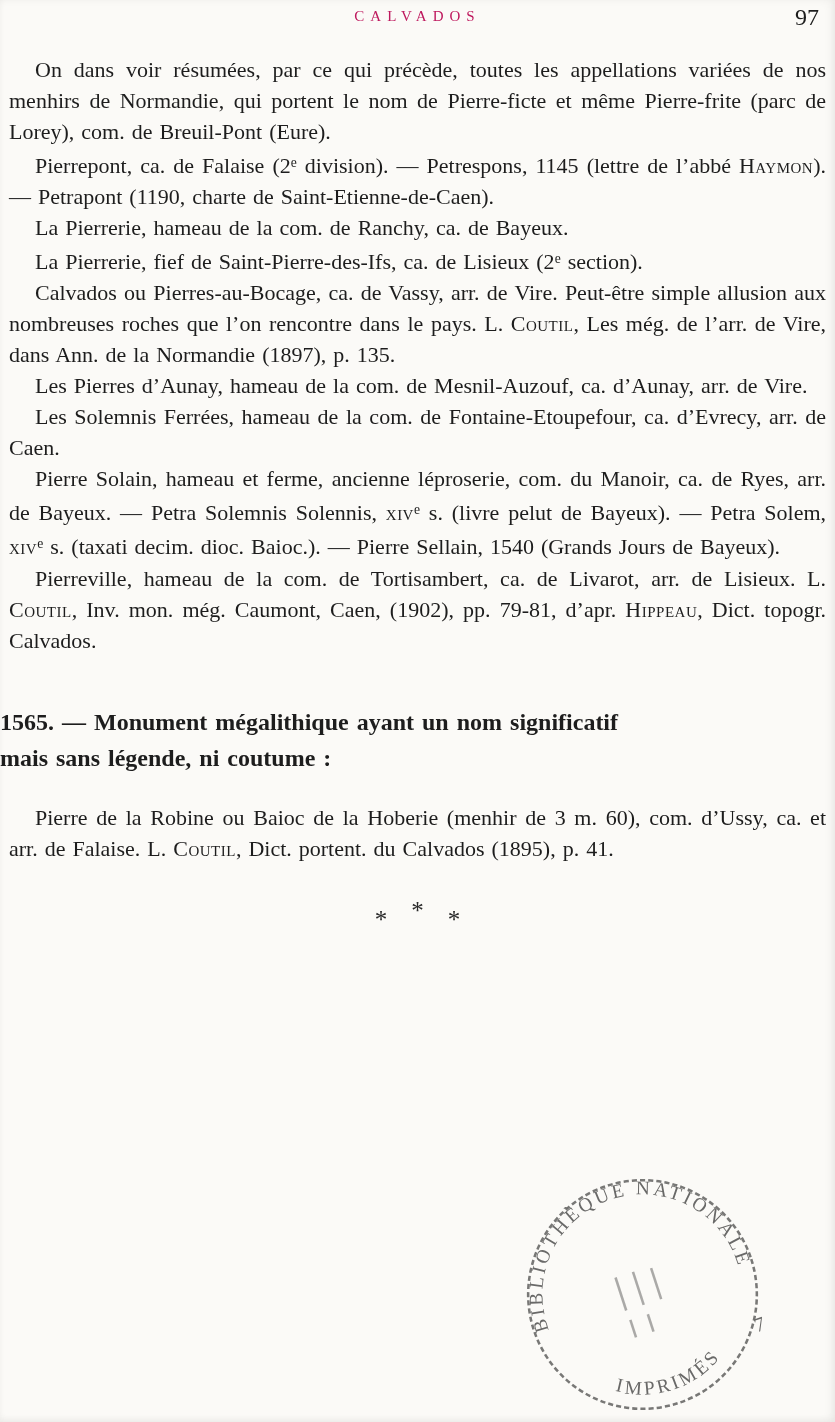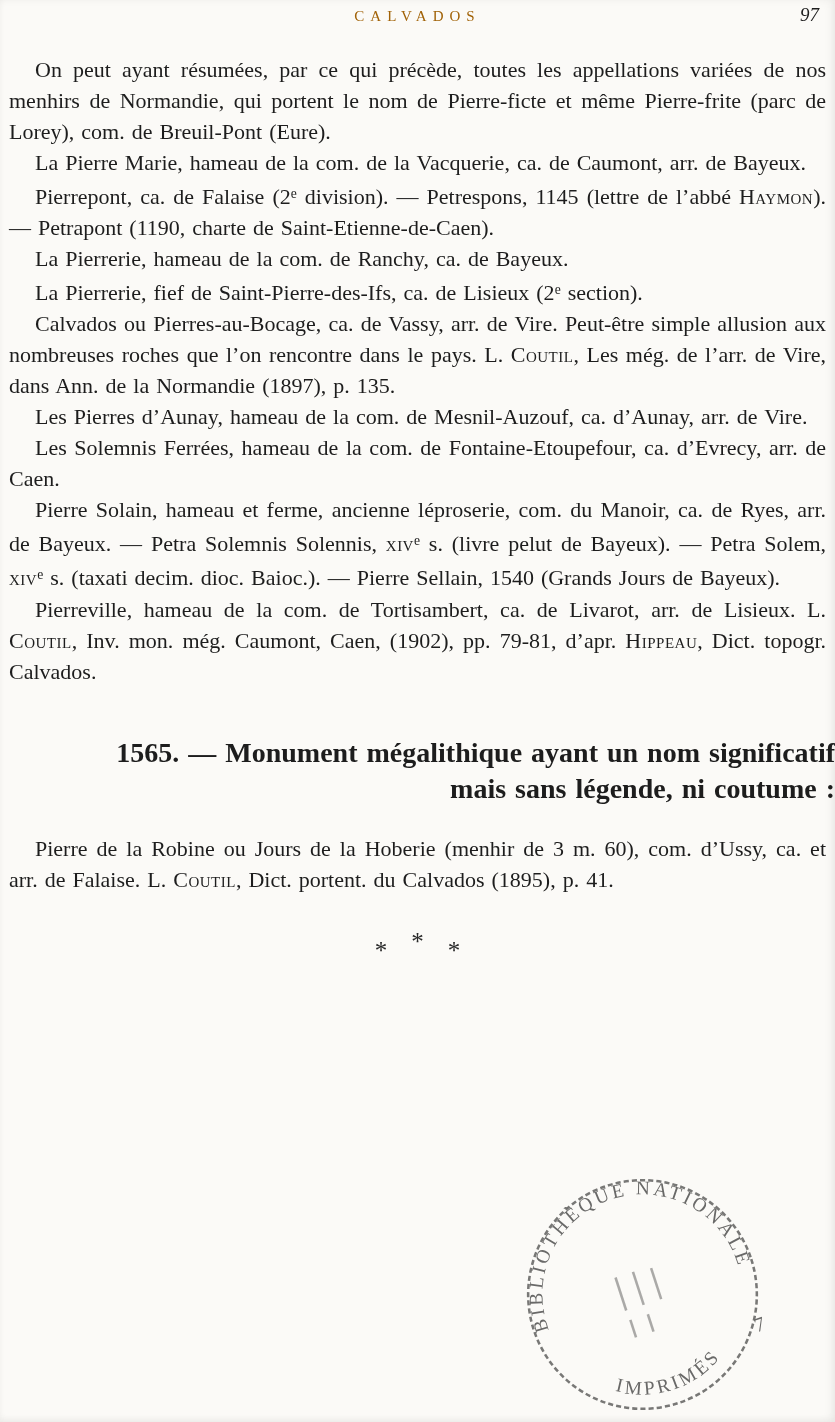--- a/index.html
+++ b/index.html
@@ -9,41 +9,41 @@
     margin:0 auto;
     background:#fbfaf7;
     color:#1d1d1d;
     font-family:"Liberation Serif","DejaVu Serif",serif;
     overflow:hidden;
     box-shadow:inset -4px 0 8px rgba(0,0,0,0.05), inset 0 -3px 6px rgba(0,0,0,0.04);
   }
   .page-header{position:relative;height:34px;}
   .running-title{
     position:absolute;left:50%;top:8px;transform:translateX(-50%);
-    font-size:15px;letter-spacing:6px;color:#a16207;
+    font-size:15px;letter-spacing:6px;color:#be185d;
   }
-  .page-number{position:absolute;right:16px;top:4px;font-size:19px;font-style:italic;}
+  .page-number{position:absolute;right:16px;top:4px;font-size:24px;}
   .text-block{
     padding:0 9px;
     text-align:justify;
     font-size:22px;
     line-height:31px;
     word-spacing:1.5px;
   }
   .text-block.first{margin-top:20px;}
   .text-block.entry{margin-top:26px;}
   .para{margin:0;text-indent:26px;}
   .i{}
   .sc{font-variant:small-caps;letter-spacing:0.5px;}
   .sup{font-size:62%;vertical-align:0.45em;}
   .section-heading{
     margin-top:48px;
-    text-align:right;
+    text-align:left;
     font-weight:bold;
-    font-size:28px;
+    font-size:24px;
     line-height:36px;
     word-spacing:2px;
   }
   .asterisks{
     margin-top:42px;
     display:flex;justify-content:center;gap:24px;
     font-size:25px;color:#2a2a2a;
     height:34px;
   }
   .asterisks span:nth-child(2){transform:translateY(-9px);}
@@ -67,39 +67,38 @@
 <body>
 
 <div class="page">
 
   <header class="page-header">
     <span class="running-title">CALVADOS</span>
     <span class="page-number">97</span>
   </header>
 
   <main class="text-block first">
-      <p class="para"><span>On peut ayant résumées, par ce qui précède, toutes les appellations variées de nos menhirs de Normandie, qui portent le nom de </span><span class="i">Pierre-ficte</span><span> et même </span><span class="i">Pierre-frite</span><span> (parc de Lorey), com. de Breuil-Pont (Eure).</span></p>
-      <p class="para"><span class="i">La Pierre Marie</span><span>, hameau de la com. de la Vacquerie, ca. de Caumont, arr. de Bayeux.</span></p>
+      <p class="para"><span>On dans voir résumées, par ce qui précède, toutes les appellations variées de nos menhirs de Normandie, qui portent le nom de </span><span class="i">Pierre-ficte</span><span> et même </span><span class="i">Pierre-frite</span><span> (parc de Lorey), com. de Breuil-Pont (Eure).</span></p>
       <p class="para"><span class="i">Pierrepont</span><span>, ca. de Falaise (2</span><span class="sup">e</span><span> division). — </span><span class="i">Petrespons</span><span>, 1145 (lettre de l’abbé </span><span class="sc">Haymon</span><span>). — </span><span class="i">Petrapont</span><span> (1190, charte de Saint-Etienne-de-Caen).</span></p>
       <p class="para"><span class="i">La Pierrerie</span><span>, hameau de la com. de Ranchy, ca. de Bayeux.</span></p>
       <p class="para"><span class="i">La Pierrerie</span><span>, fief de Saint-Pierre-des-Ifs, ca. de Lisieux (2</span><span class="sup">e</span><span> section).</span></p>
       <p class="para"><span class="i">Calvados ou Pierres-au-Bocage</span><span>, ca. de Vassy, arr. de Vire. Peut-être simple allusion aux nombreuses roches que l’on rencontre dans le pays. L. </span><span class="sc">Coutil</span><span>, </span><span class="i">Les még. de l’arr. de Vire</span><span>, dans </span><span class="i">Ann. de la Normandie</span><span> (1897), p. 135.</span></p>
       <p class="para"><span class="i">Les Pierres d’Aunay</span><span>, hameau de la com. de Mesnil-Auzouf, ca. d’Aunay, arr. de Vire.</span></p>
       <p class="para"><span class="i">Les Solemnis Ferrées</span><span>, hameau de la com. de Fontaine-Etoupefour, ca. d’Evrecy, arr. de Caen.</span></p>
       <p class="para"><span class="i">Pierre Solain</span><span>, hameau et ferme, ancienne léproserie, com. du Manoir, ca. de Ryes, arr. de Bayeux. — </span><span class="i">Petra Solemnis Solennis</span><span>, </span><span class="sc">xiv</span><span class="sup">e</span><span> s. (livre pelut de Bayeux). — </span><span class="i">Petra Solem</span><span>, </span><span class="sc">xiv</span><span class="sup">e</span><span> s. (</span><span class="i">taxati decim. dioc. Baioc.</span><span>). — </span><span class="i">Pierre Sellain</span><span>, 1540 (Grands Jours de Bayeux).</span></p>
       <p class="para"><span class="i">Pierreville</span><span>, hameau de la com. de Tortisambert, ca. de Livarot, arr. de Lisieux. L. </span><span class="sc">Coutil</span><span>, </span><span class="i">Inv. mon. még. Caumont</span><span>, Caen, (1902), pp. 79-81, d’apr. </span><span class="sc">Hippeau</span><span>, </span><span class="i">Dict. topogr. Calvados.</span></p>
     </main>
 
   <div class="section-heading">
     <div>1565. — Monument mégalithique ayant un nom significatif</div>
     <div>mais sans légende, ni coutume :</div>
   </div>
 
   <section class="text-block entry">
-      <p class="para"><span class="i">Pierre de la Robine</span><span> ou </span><span class="i">Jours de la Hoberie</span><span> (menhir de 3 m. 60), com. d’Ussy, ca. et arr. de Falaise. L. </span><span class="sc">Coutil</span><span>, </span><span class="i">Dict. portent. du Calvados</span><span> (1895), p. 41.</span></p>
+      <p class="para"><span class="i">Pierre de la Robine</span><span> ou </span><span class="i">Baioc de la Hoberie</span><span> (menhir de 3 m. 60), com. d’Ussy, ca. et arr. de Falaise. L. </span><span class="sc">Coutil</span><span>, </span><span class="i">Dict. portent. du Calvados</span><span> (1895), p. 41.</span></p>
     </section>
 
   <div class="asterisks">
     <span>*</span>
     <span>*</span>
     <span>*</span>
   </div>
 
   <div class="stamp">
     <svg viewBox="0 0 240 240">

